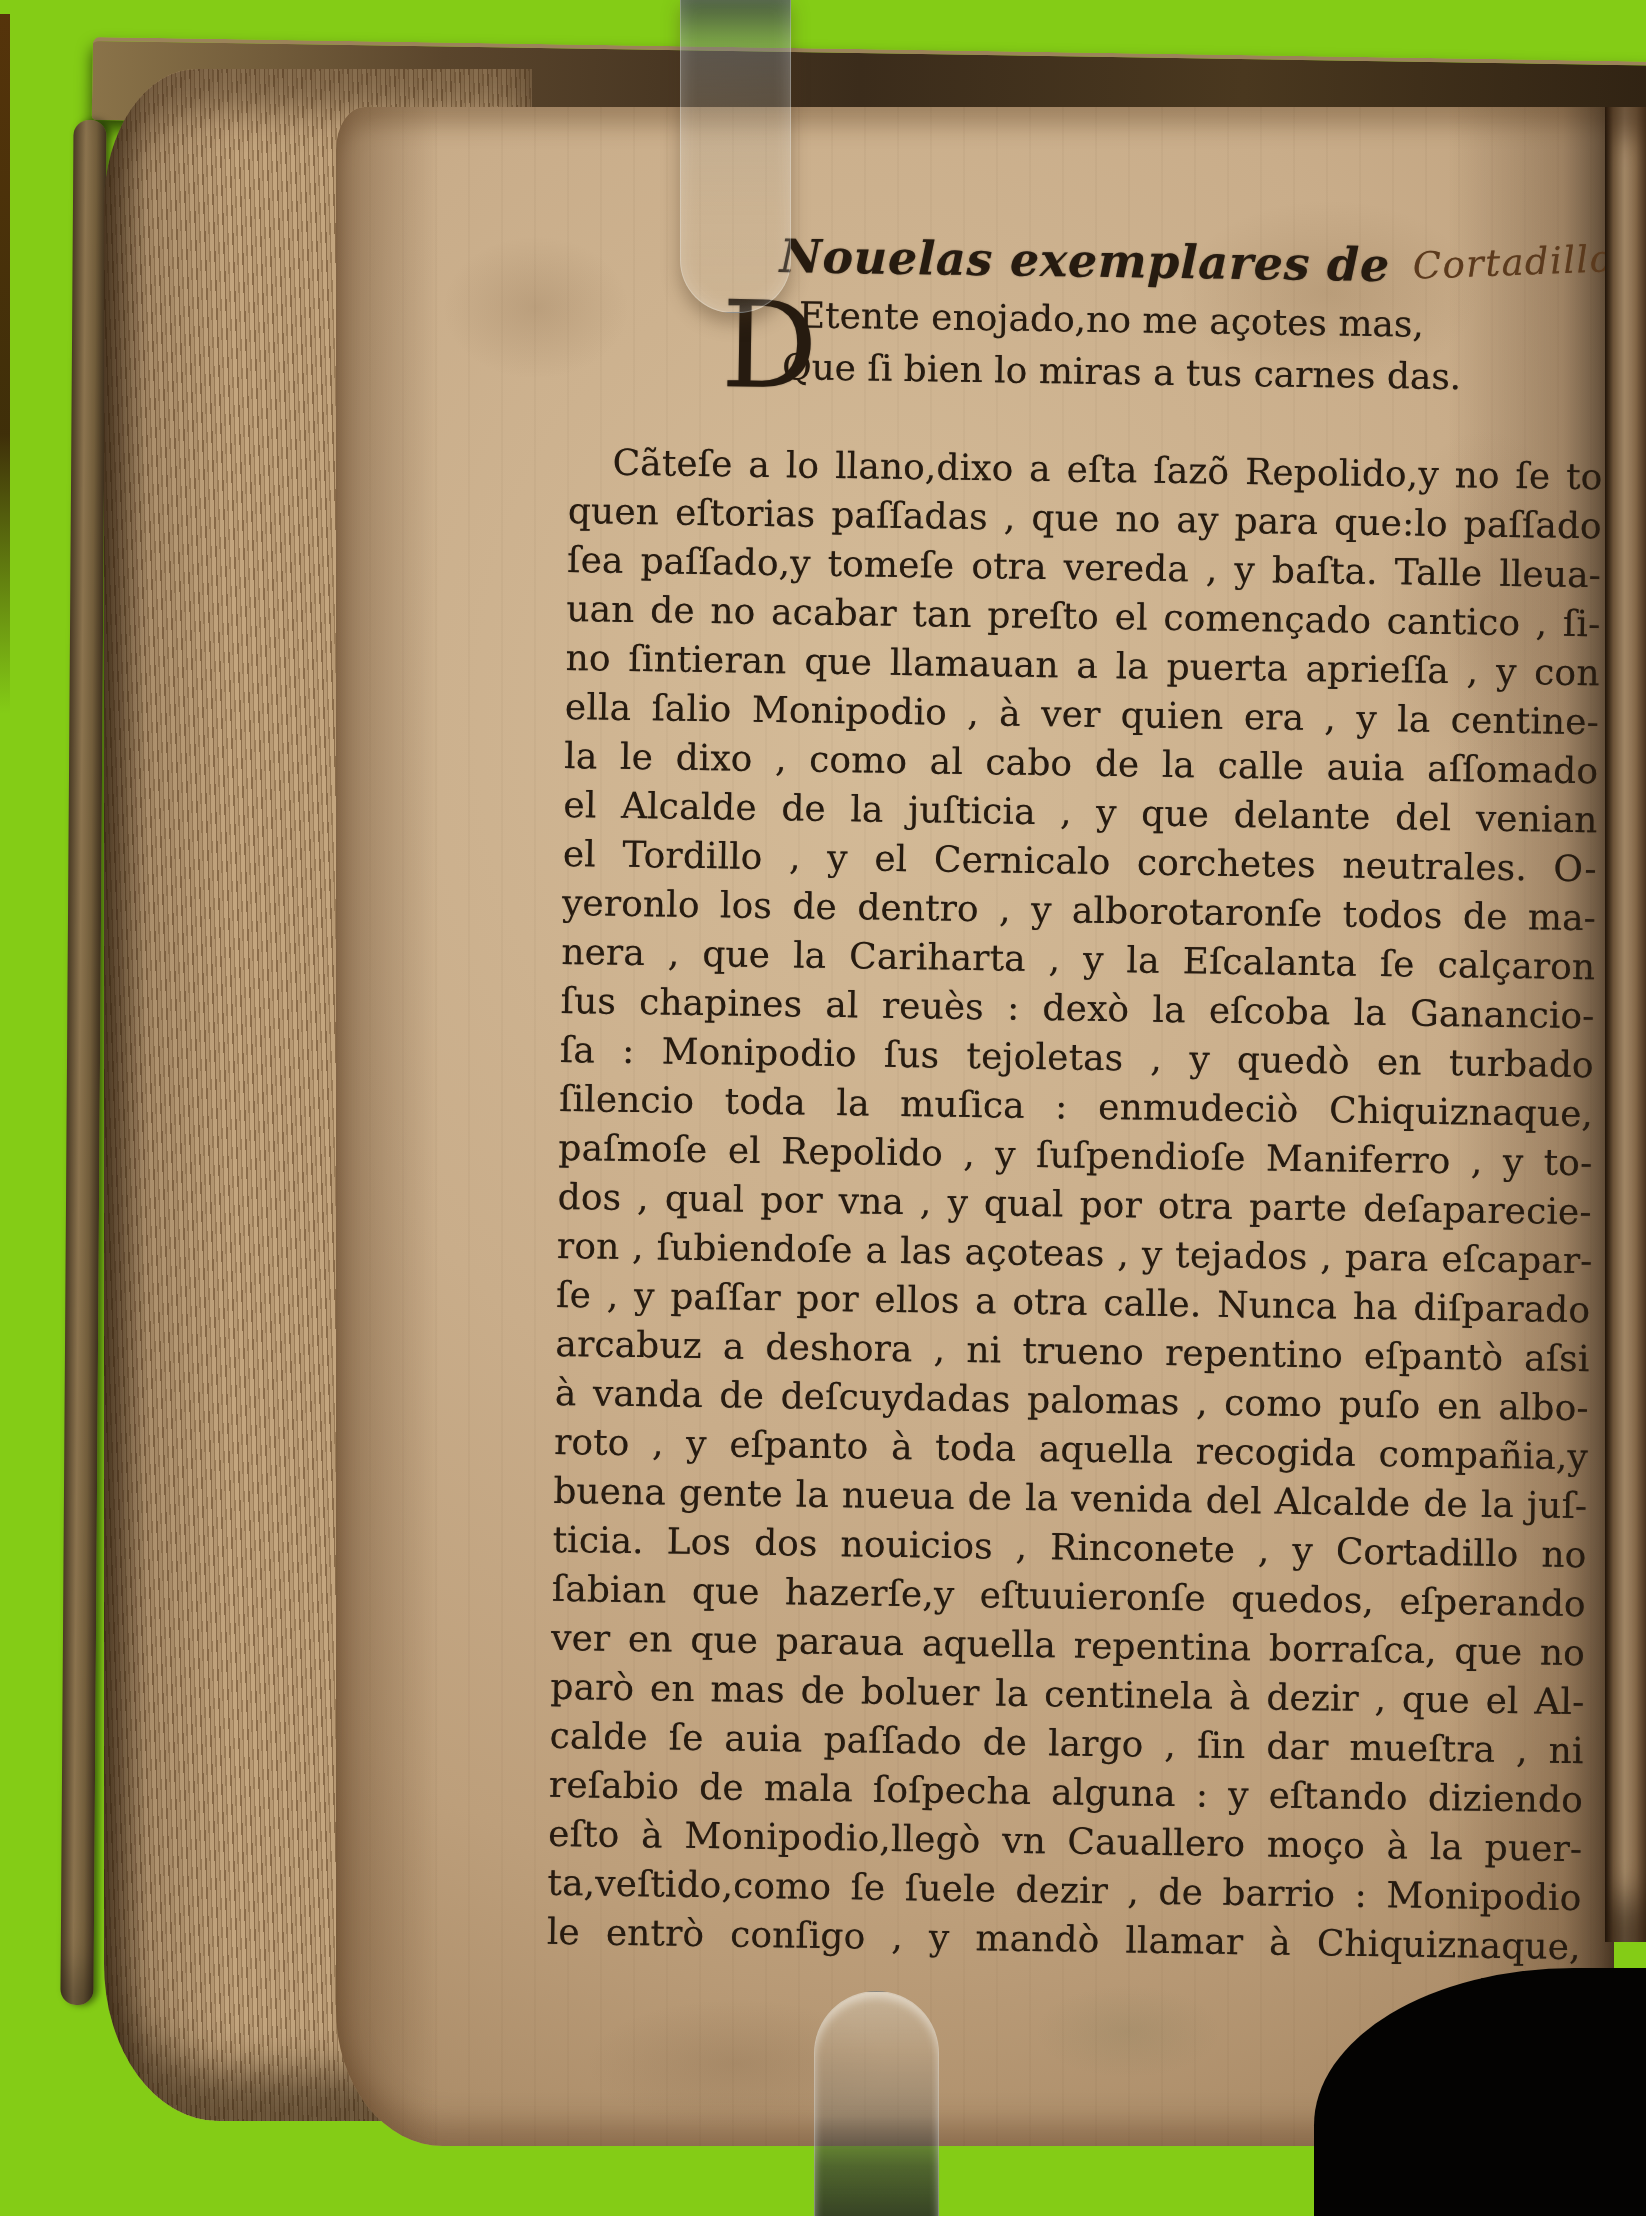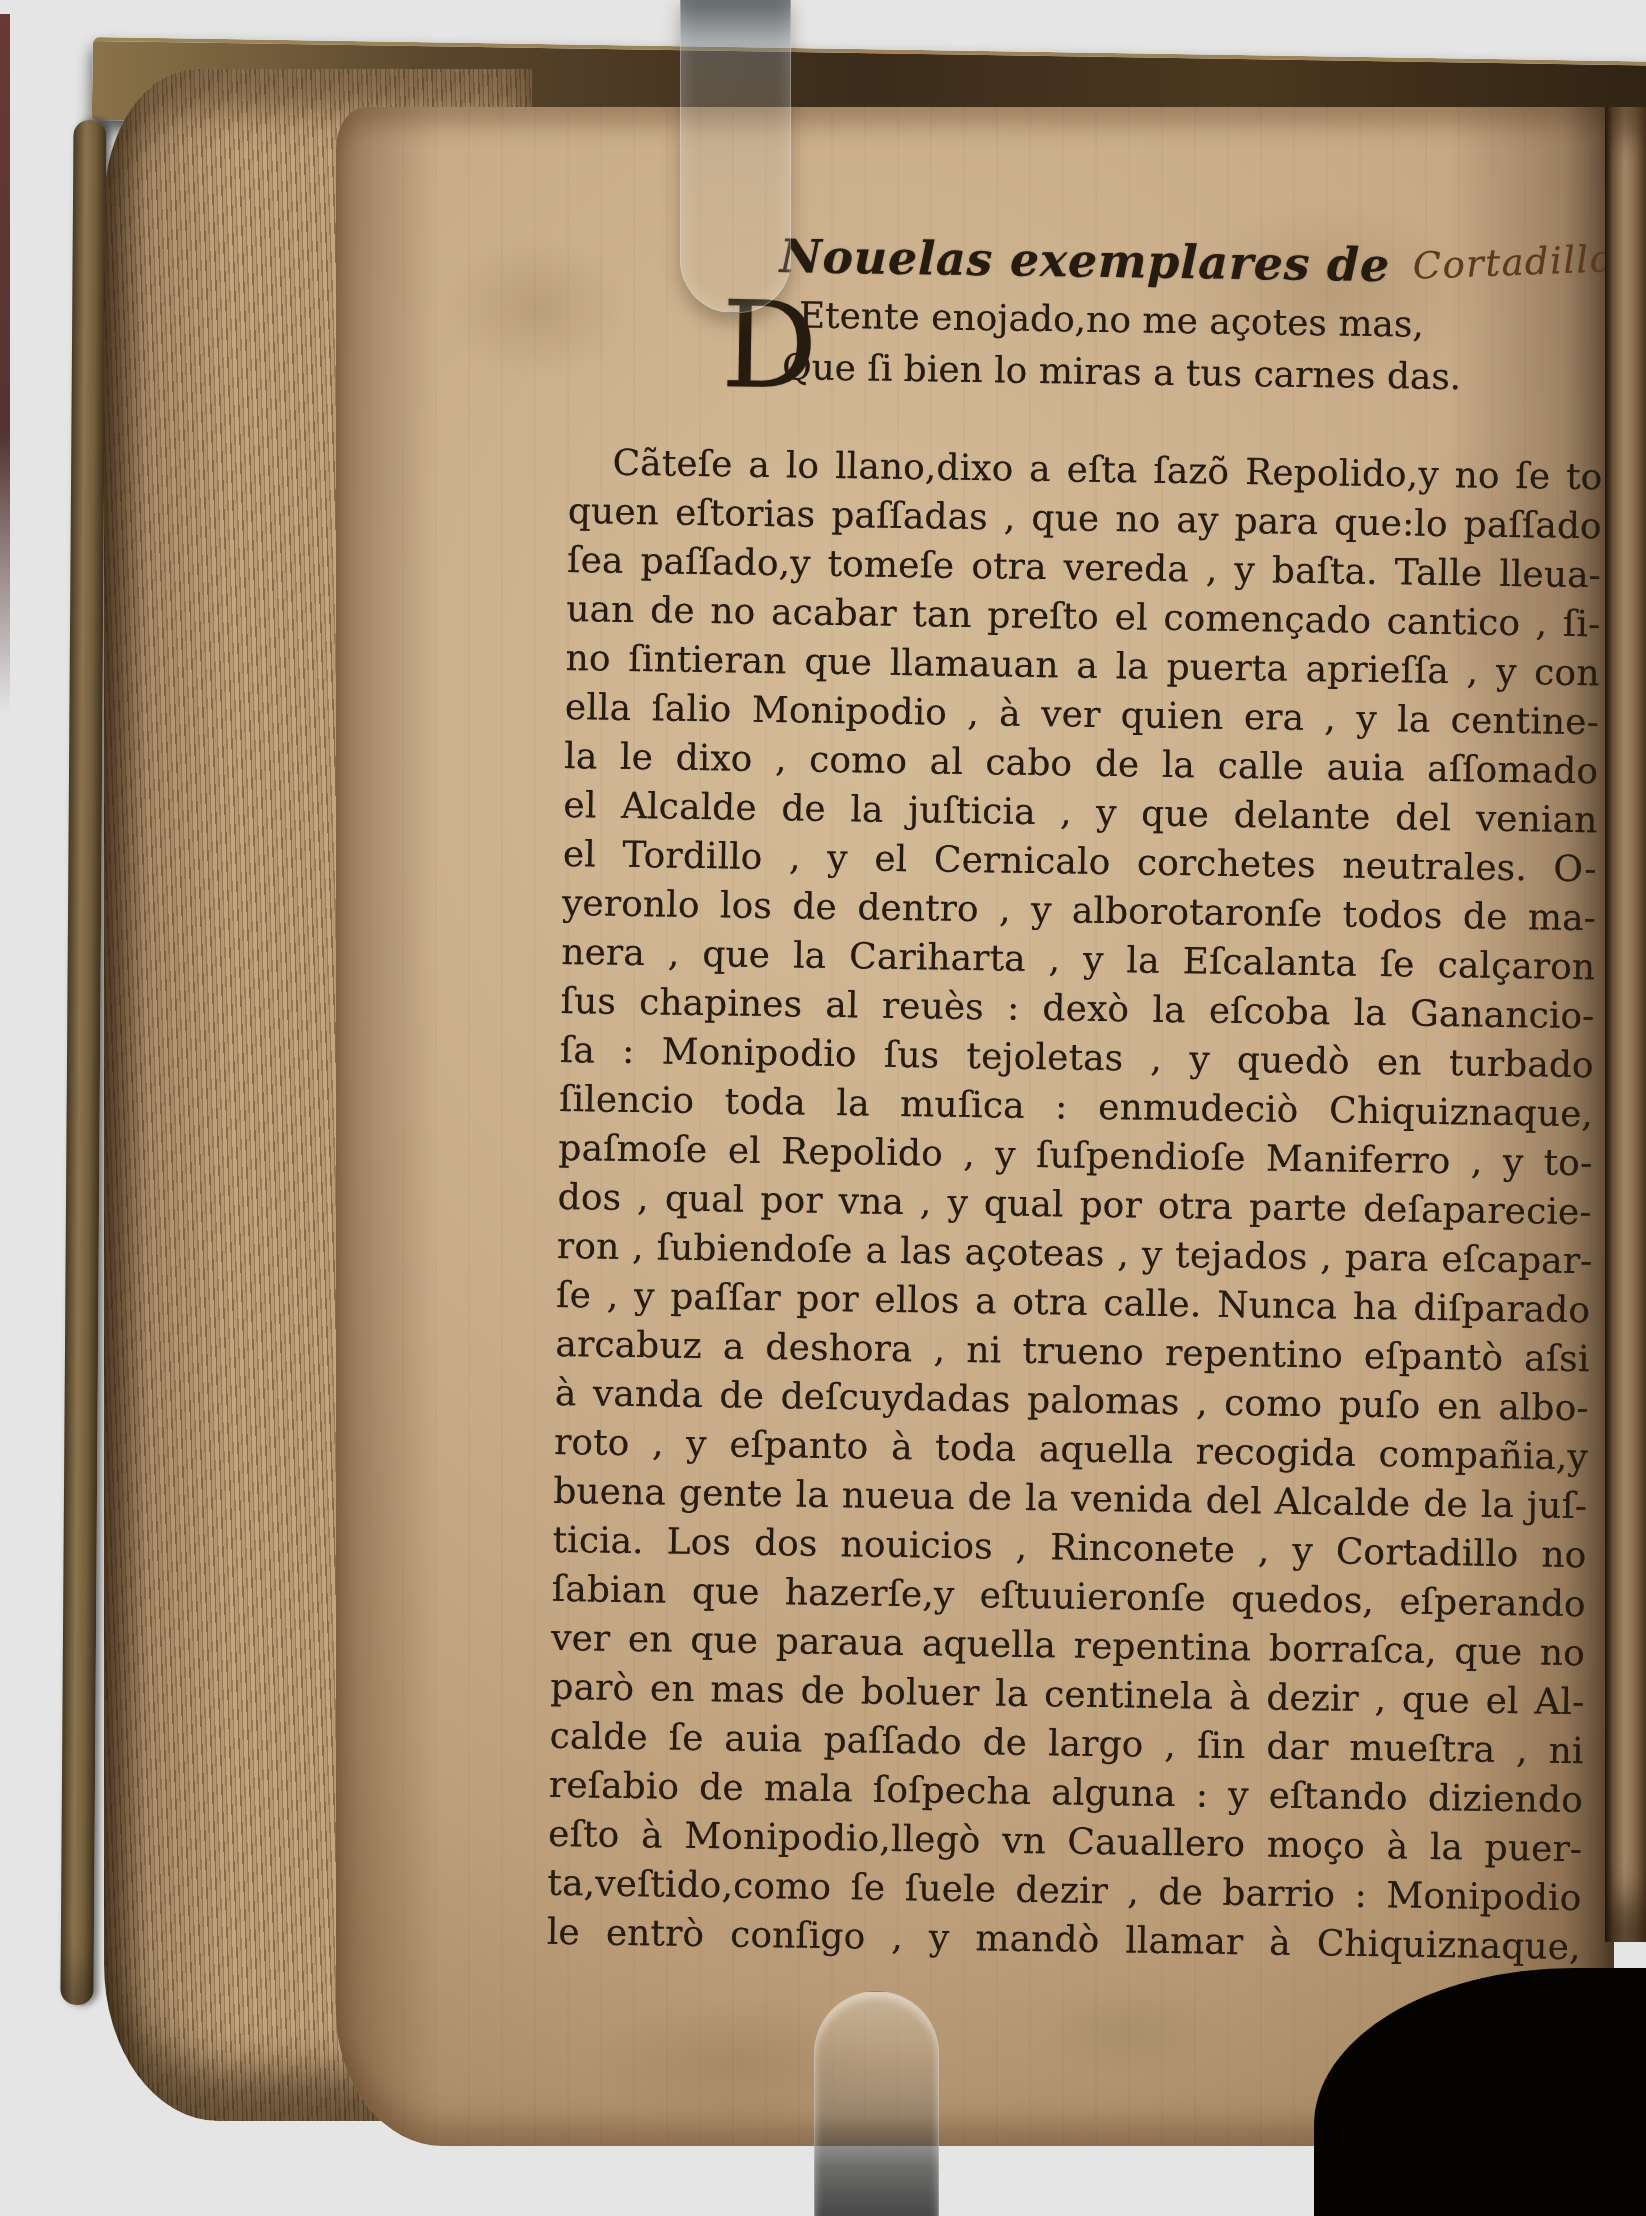--- a/index.html
+++ b/index.html
@@ -1,20 +1,20 @@
 <!DOCTYPE html>
 <html style="font-size:11.4px"><head>
 <meta charset="utf-8">
 <style>
   html,body{margin:0;padding:0;background:#050403;}
   #scene{
     position:relative;
     width:1647px;height:2216px;
     overflow:hidden;
-    background:#e5e5e5;
+    background:#84cc16;
     font-family:"DejaVu Serif", serif;
   }
   
   .red-sliver{position:absolute;left:0;top:14.3px;width:10px;height:700px;
     background:linear-gradient(180deg,#4a0e08,#2e0location806 60%,rgba(20,4,2,0));
     background:linear-gradient(180deg,#4a0e08,#2e0806 60%,rgba(20,4,2,0));
     opacity:.8;}
   
   .cover-top{position:absolute;left:93px;top:37px;width:1599px;height:79px;
     transform:rotate(0.9deg);transform-origin:left top;

